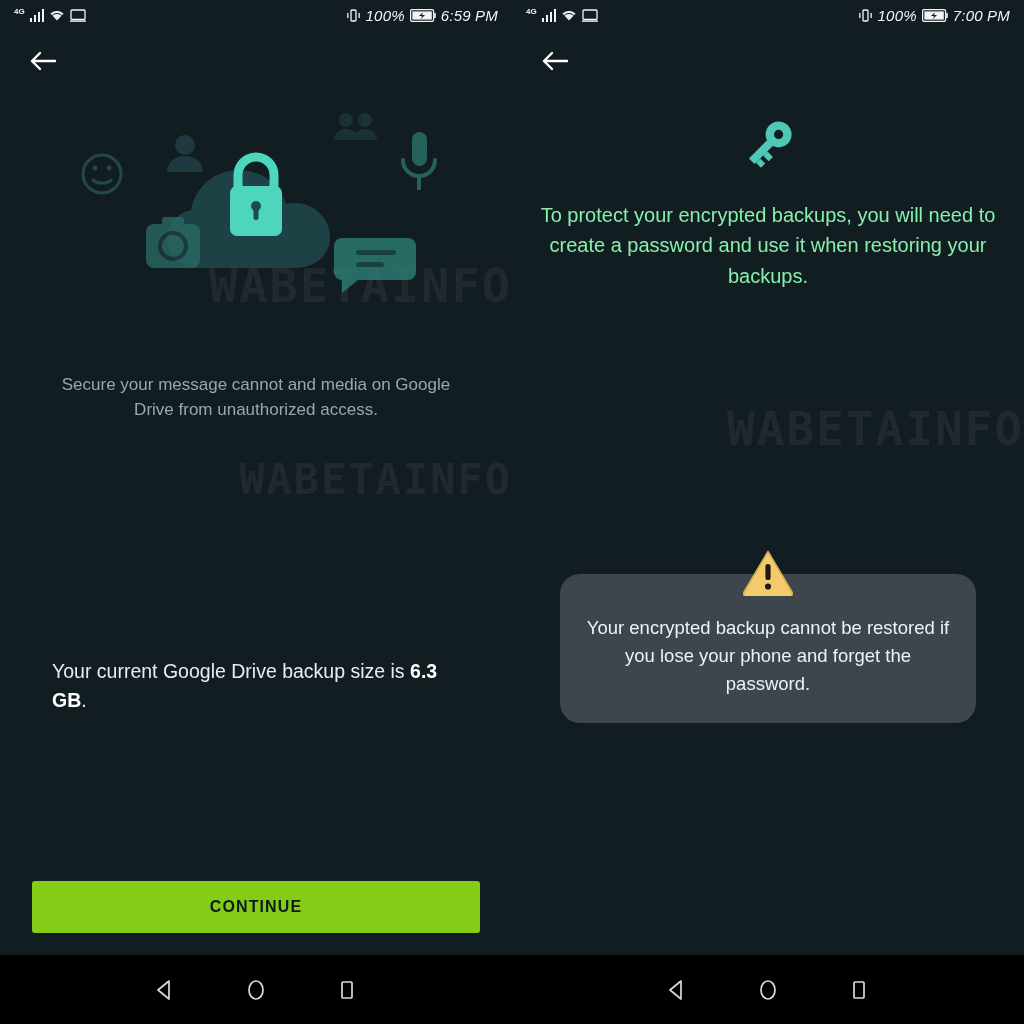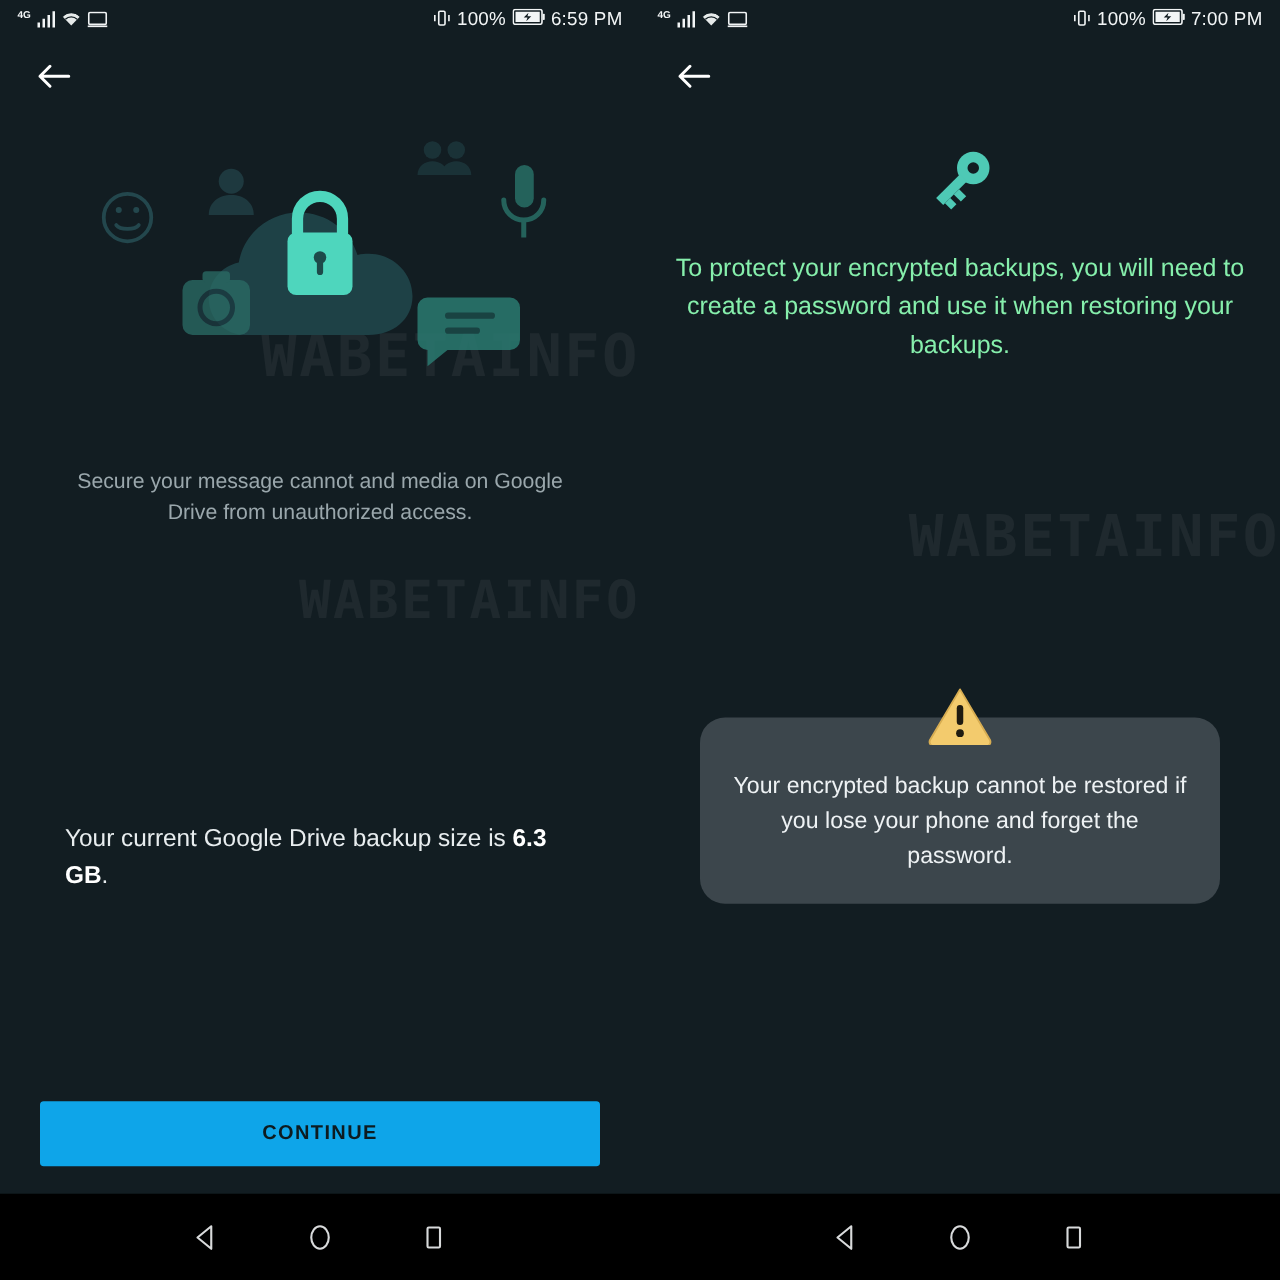--- a/index.html
+++ b/index.html
@@ -24,21 +24,21 @@
   }
   
   .statusbar {
     position:relative;
     height:30px;
     display:flex; align-items:center;
     padding:8px 14px;
     color:#f2f5f6;
   }
   .sb-left { display:flex; align-items:flex-end; gap:5px; }
-  .sb-right { margin-left:auto; display:flex; align-items:flex-start; gap:5px; }
+  .sb-right { margin-left:auto; display:flex; align-items:center; gap:5px;font-style:italic; }
   .sb-time { font-size:15px; letter-spacing:.2px; }
   .sb-pct  { font-size:15px; letter-spacing:.2px; }
   .net4g { font-size:8px; font-weight:bold; line-height:1; transform:translateY(-6px); }
   .bars { display:flex; align-items:flex-end; gap:1.5px; height:14px; }
   .bars i { width:2.5px; background:#f2f5f6; display:block; }
   .bars i:nth-child(1){ height:4px; }
   .bars i:nth-child(2){ height:7px; }
   .bars i:nth-child(3){ height:10px; }
   .bars i:nth-child(4){ height:13px; }
   
@@ -110,21 +110,21 @@
     padding:40px 22px 26px;
     text-align:center;
     color:#eef2f4;
     font-size:18.5px;
     line-height:1.5;
   }
   
   .cta {
     position:absolute; left:32px; right:32px; bottom:22px;
     height:52px;
-    background:#0ea5e9;
+    background:#84cc16;
     border:none;
     border-radius:3px;
     color:#0d1b20;
     font-family:"Liberation Sans", sans-serif;
     font-size:16px;
     font-weight:bold;
     letter-spacing:1.1px;
     cursor:pointer;
   }
   

